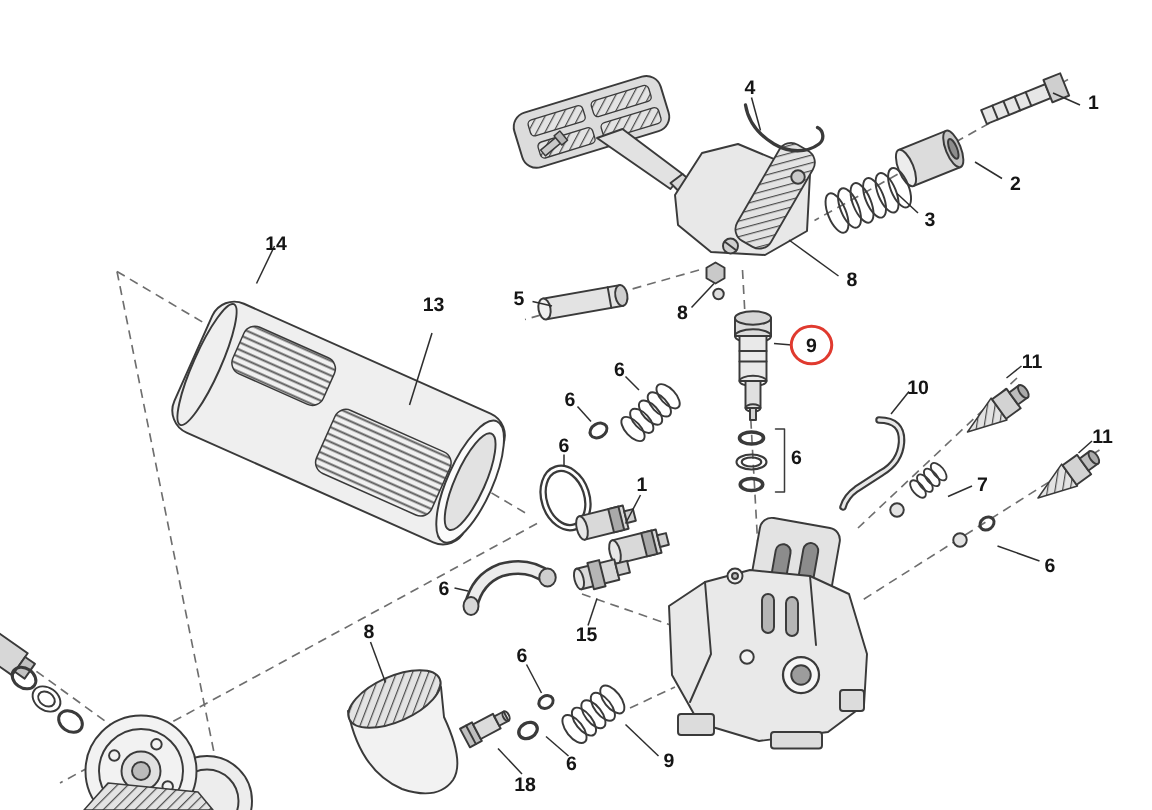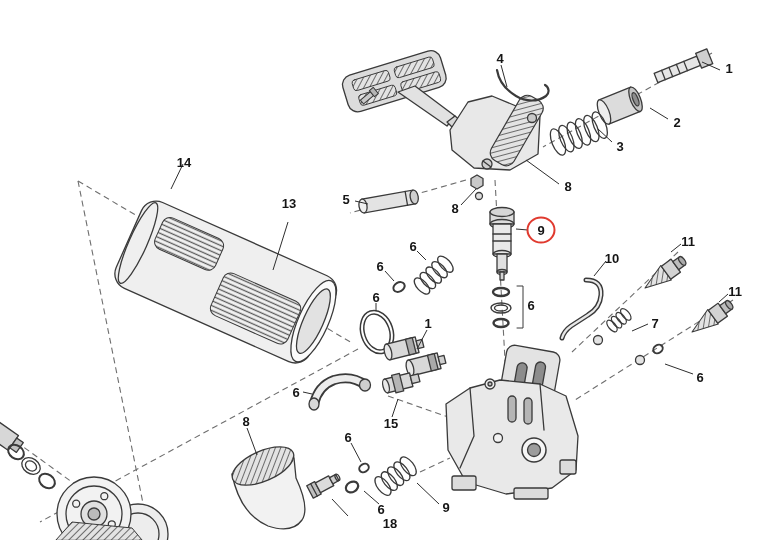--- a/index.html
+++ b/index.html
@@ -326,16 +326,16 @@
       <div class="callout" style="left: 735px; top: 291px;">11</div>
       <div class="callout" style="left: 655px; top: 323px;">7</div>
       <div class="callout" style="left: 531px; top: 305px;">6</div>
       <div class="callout" style="left: 428px; top: 323px;">1</div>
       <div class="callout" style="left: 391px; top: 423px;">15</div>
       <div class="callout" style="left: 296px; top: 392px;">6</div>
       <div class="callout" style="left: 246px; top: 421px;">8</div>
       <div class="callout" style="left: 348px; top: 437px;">6</div>
       <div class="callout" style="left: 700px; top: 377px;">6</div>
       <div class="callout" style="left: 446px; top: 507px;">9</div>
-      <div class="callout" style="left: 350px; top: 523px; margin-left: 40px;">18</div>
+      <div class="callout" style="left: 350px; top: 523px;">18</div>
       <div class="callout" style="left: 381px; top: 509px;">6</div>
     </div>
 </div>
 
 </body></html>

